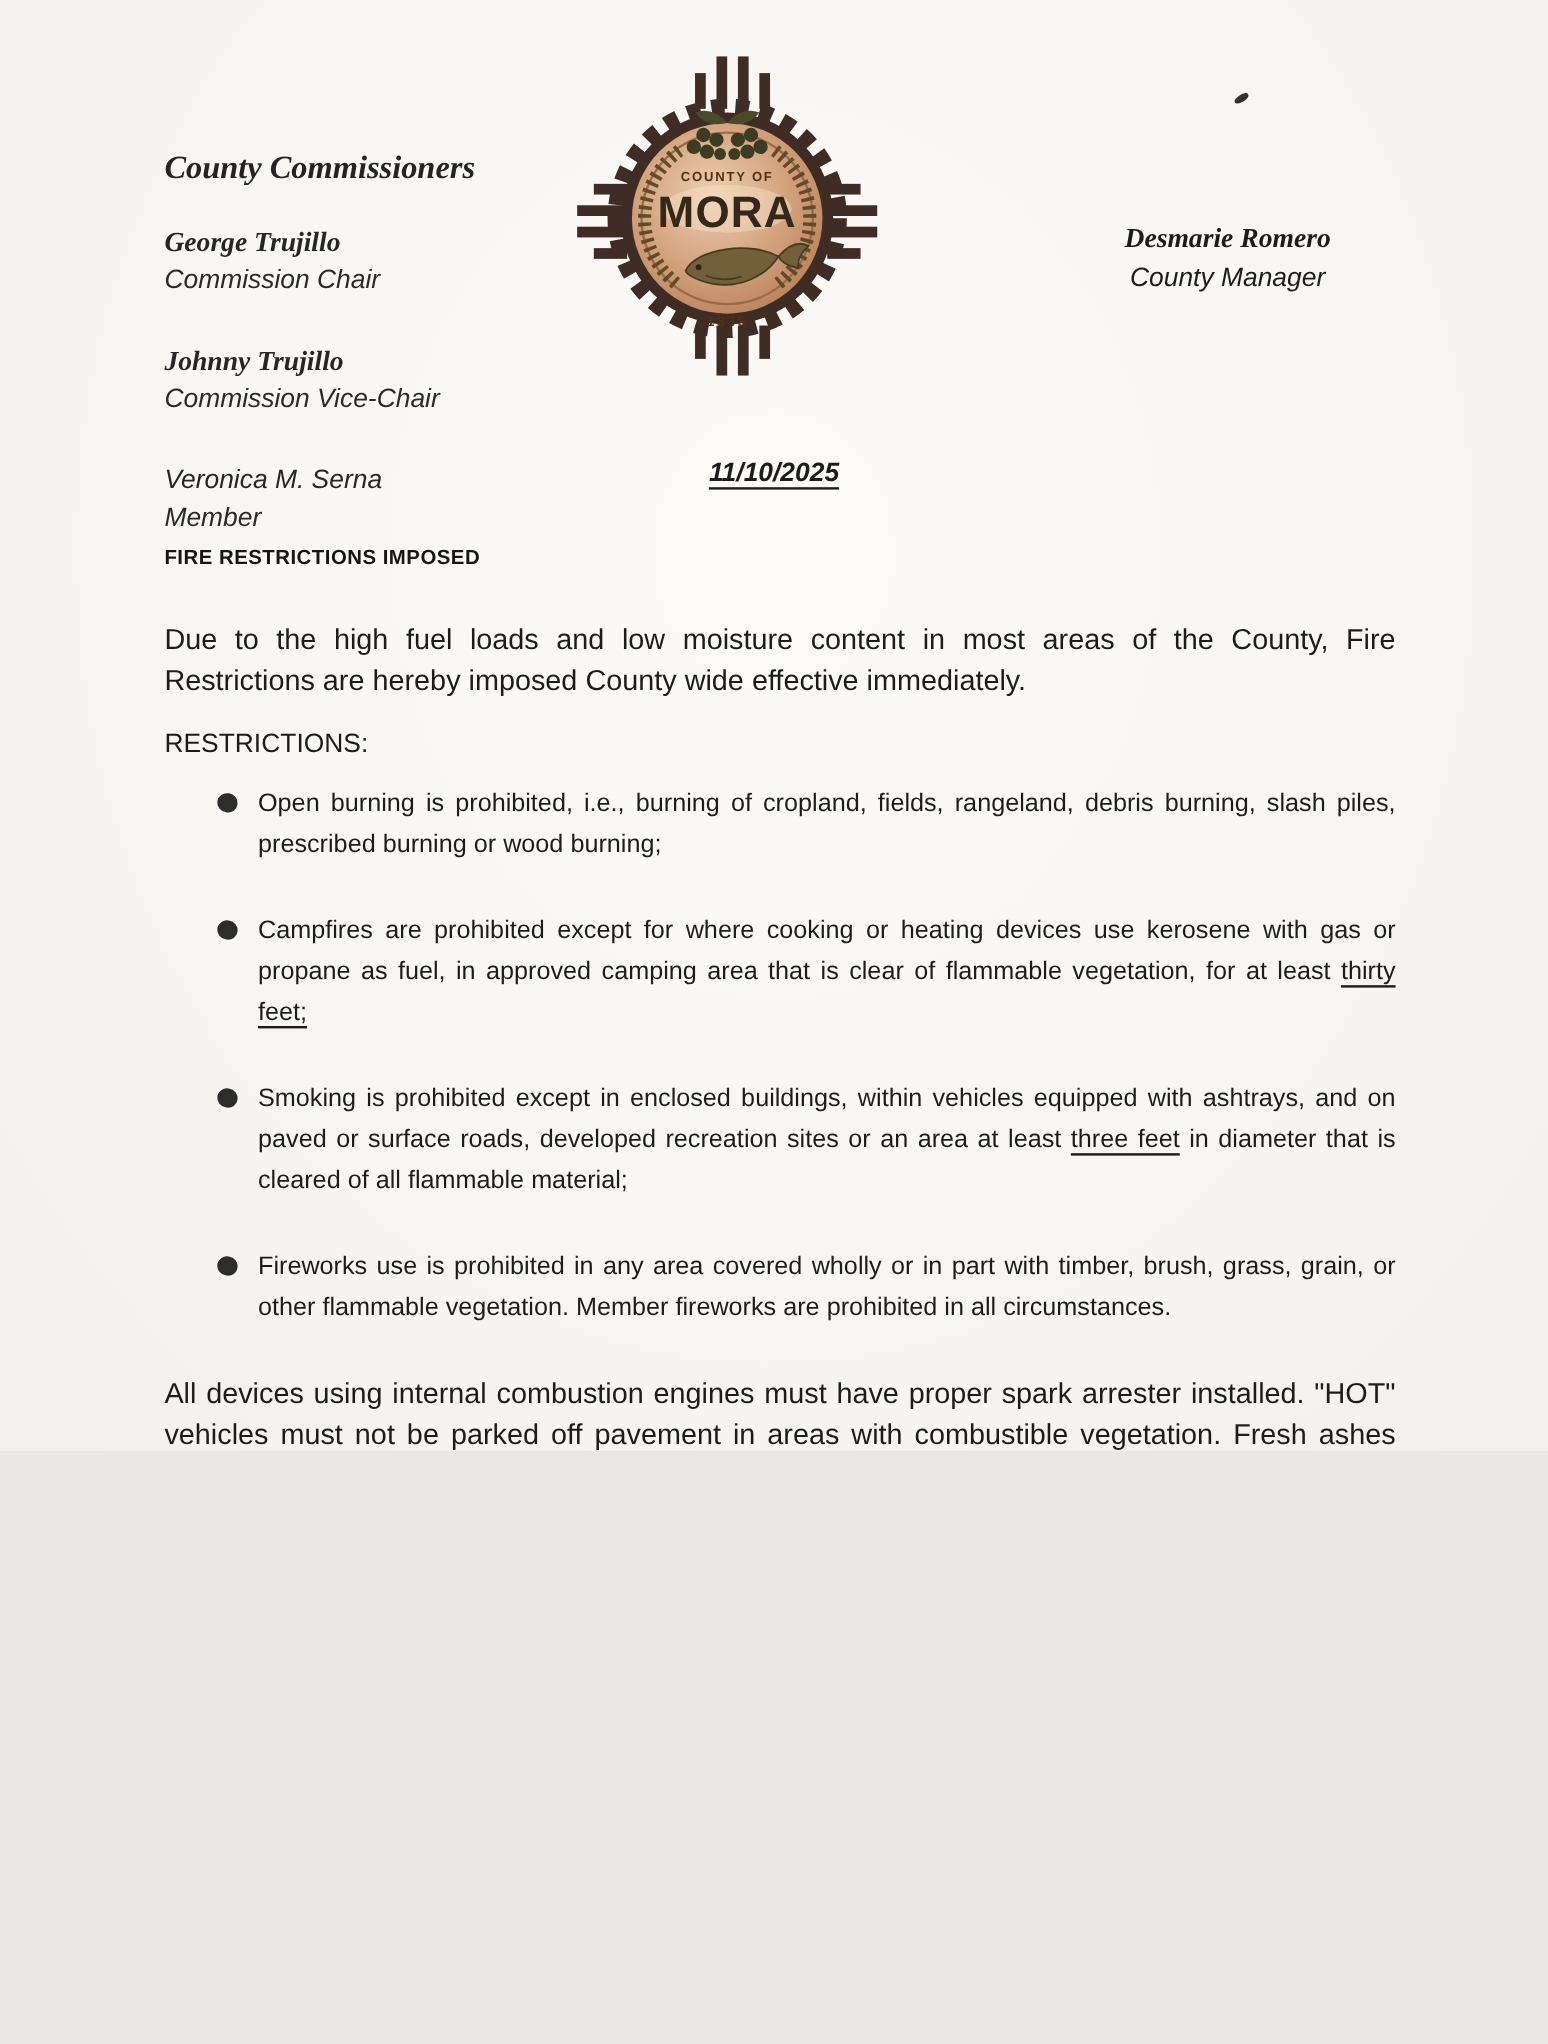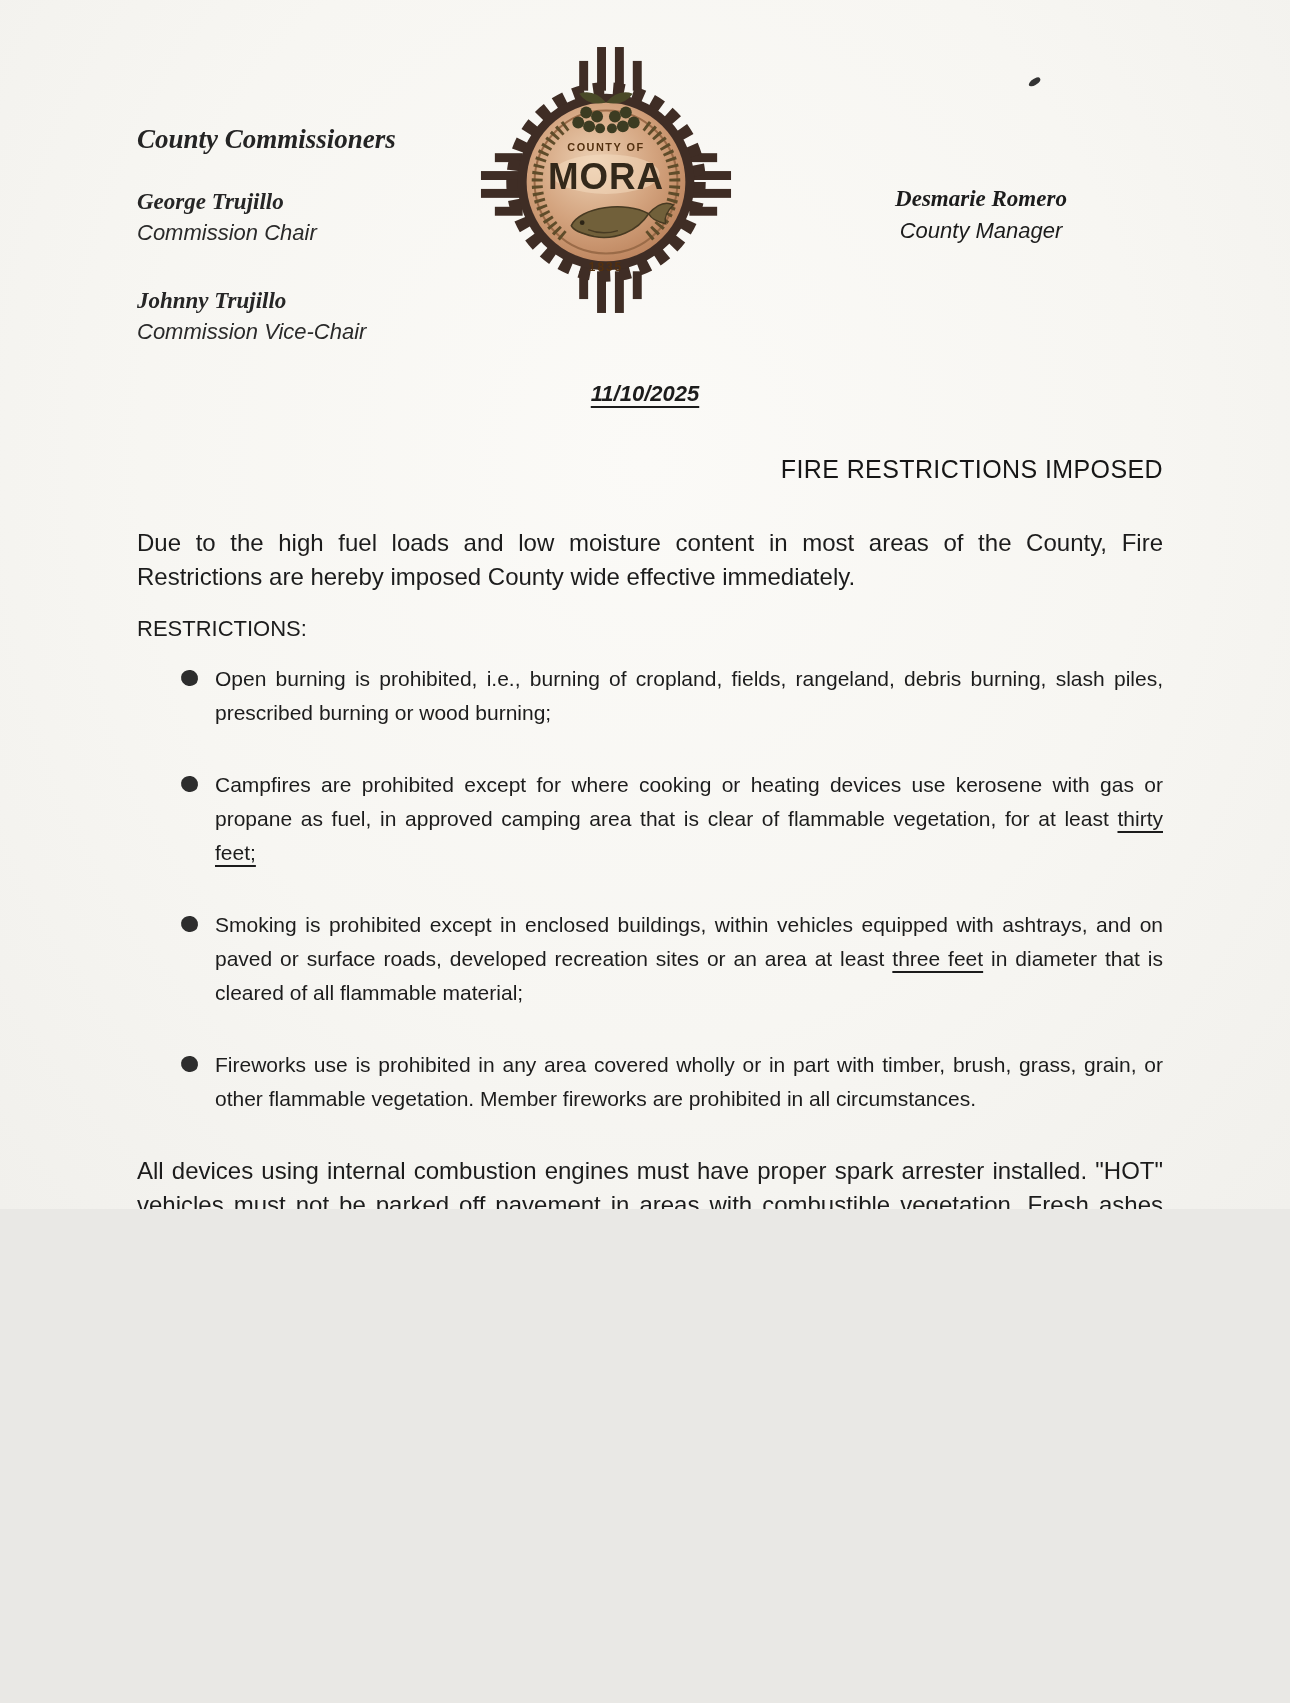--- a/index.html
+++ b/index.html
@@ -11,33 +11,33 @@
   }
   
   .hdr-left { position:absolute; left:137px; top:124px; width:330px; }
   .hdr-left h1 {
     margin:0 0 34px 0; font:italic 700 27px "Liberation Serif", serif; color:#242424;
   }
   .pair { margin-bottom:42px; }
   .pair .nm-serif { font:italic 700 23px "Liberation Serif", serif; color:#262626; }
   .pair .nm-sans  { font:italic 400 22px "Liberation Sans", sans-serif; color:#262626; }
   .pair .role { font:italic 400 22px "Liberation Sans", sans-serif; color:#2a2a2a; margin-top:5px; }
-  .hdr-right { position:absolute; left:816px; top:186px; width:330px; text-align:center; }
+  .hdr-right { position:absolute; left:858px; top:186px; width:330px; text-align:center; }
   .hdr-right .nm-serif { font:italic 700 23px "Liberation Serif", serif; }
   .hdr-right .role { font:italic 400 22px "Liberation Sans", sans-serif; margin-top:6px; }
   
   .seal { position:absolute; left:477px; top:44px; width:258px; height:270px; }
   
   .date-line {
     position:absolute; left:0; right:0; top:381px; text-align:center;
     font:italic 700 22px "Liberation Sans", sans-serif;
   }
   .date-line span { text-decoration:underline; text-underline-offset:5px; text-decoration-thickness:1.5px; }
   .col { position:absolute; left:137px; top:455px; width:1026px; }
-  .title { text-align:right; font-size:25px; letter-spacing:0.4px; color:#161616; margin:0 0 42px 0; font-weight:400; }
+  .title { text-align:left; font-size:17px; letter-spacing:0.4px; color:#161616; margin:0 0 42px 0; font-weight:700; }
   p.para { font-size:24px; line-height:34px; text-align:justify; margin:0 0 22px 0; }
   .restrictions-h { font-size:22px; margin:0 0 20px 0; }
   ul.rlist { list-style:none; margin:8px 0 0 0; padding:0; }
   ul.rlist li { position:relative; padding-left:78px; margin-bottom:38px; font-size:21px; line-height:34px; }
   ul.rlist li .btxt { display:block; text-align:justify; }
   ul.rlist li .dot {
     position:absolute; left:44px; top:8px; width:17px; height:16px;
     background:#2d2d2d; border-radius:50% 50% 48% 52%; transform:rotate(8deg);
   }
   .u { text-decoration:underline; text-underline-offset:5px; text-decoration-thickness:1.5px; }
@@ -59,20 +59,24 @@
 
   <div class="hdr-left">
     <h1>County Commissioners</h1>
     <div class="pair">
       <div class="nm-serif">George Trujillo</div>
       <div class="role">Commission Chair</div>
     </div>
     <div class="pair">
       <div class="nm-serif">Johnny Trujillo</div>
       <div class="role">Commission Vice-Chair</div>
+    </div>
+    <div class="pair">
+      <div class="nm-sans">Veronica M. Serna</div>
+      <div class="role">Member</div>
     </div>
   </div>
 
   <svg class="seal" viewBox="0 0 260 270">
     <defs>
       <radialGradient id="copper" cx="42%" cy="38%" r="70%">
         <stop offset="0%" stop-color="#ecd0b3"></stop>
         <stop offset="55%" stop-color="#d3a37e"></stop>
         <stop offset="100%" stop-color="#b97f58"></stop>
       </radialGradient>

